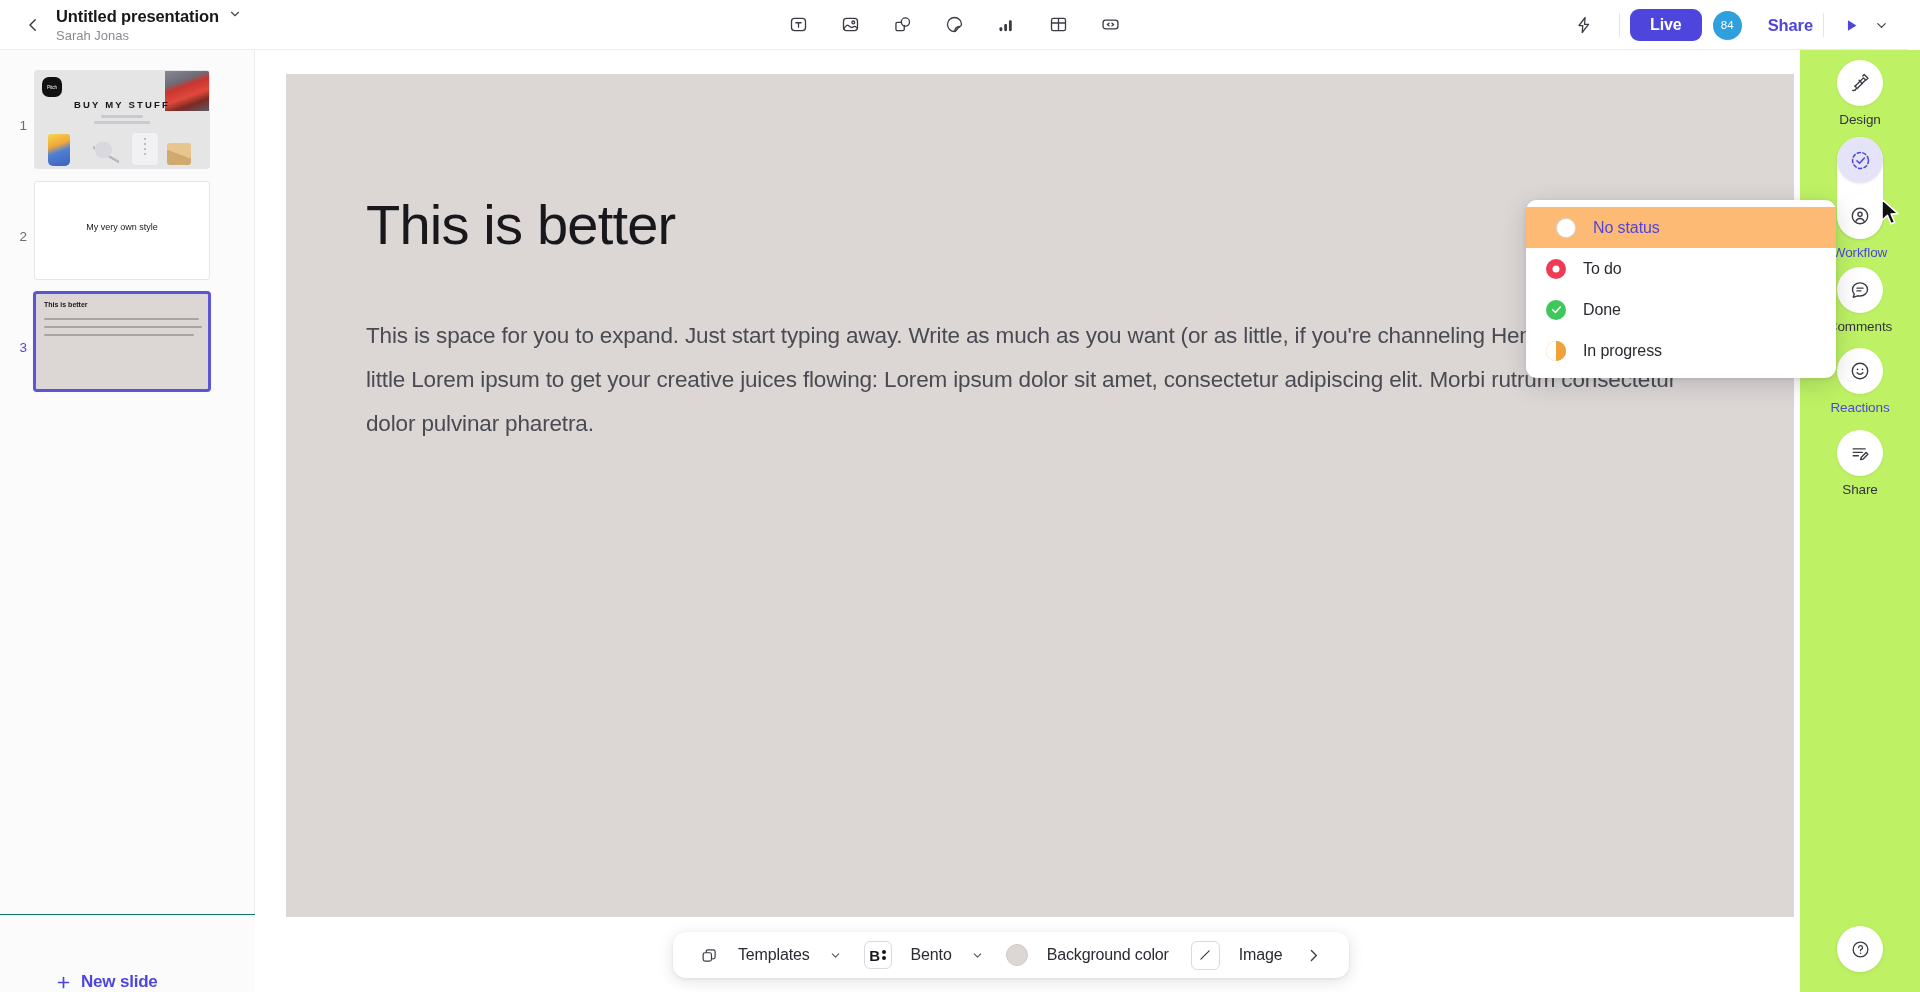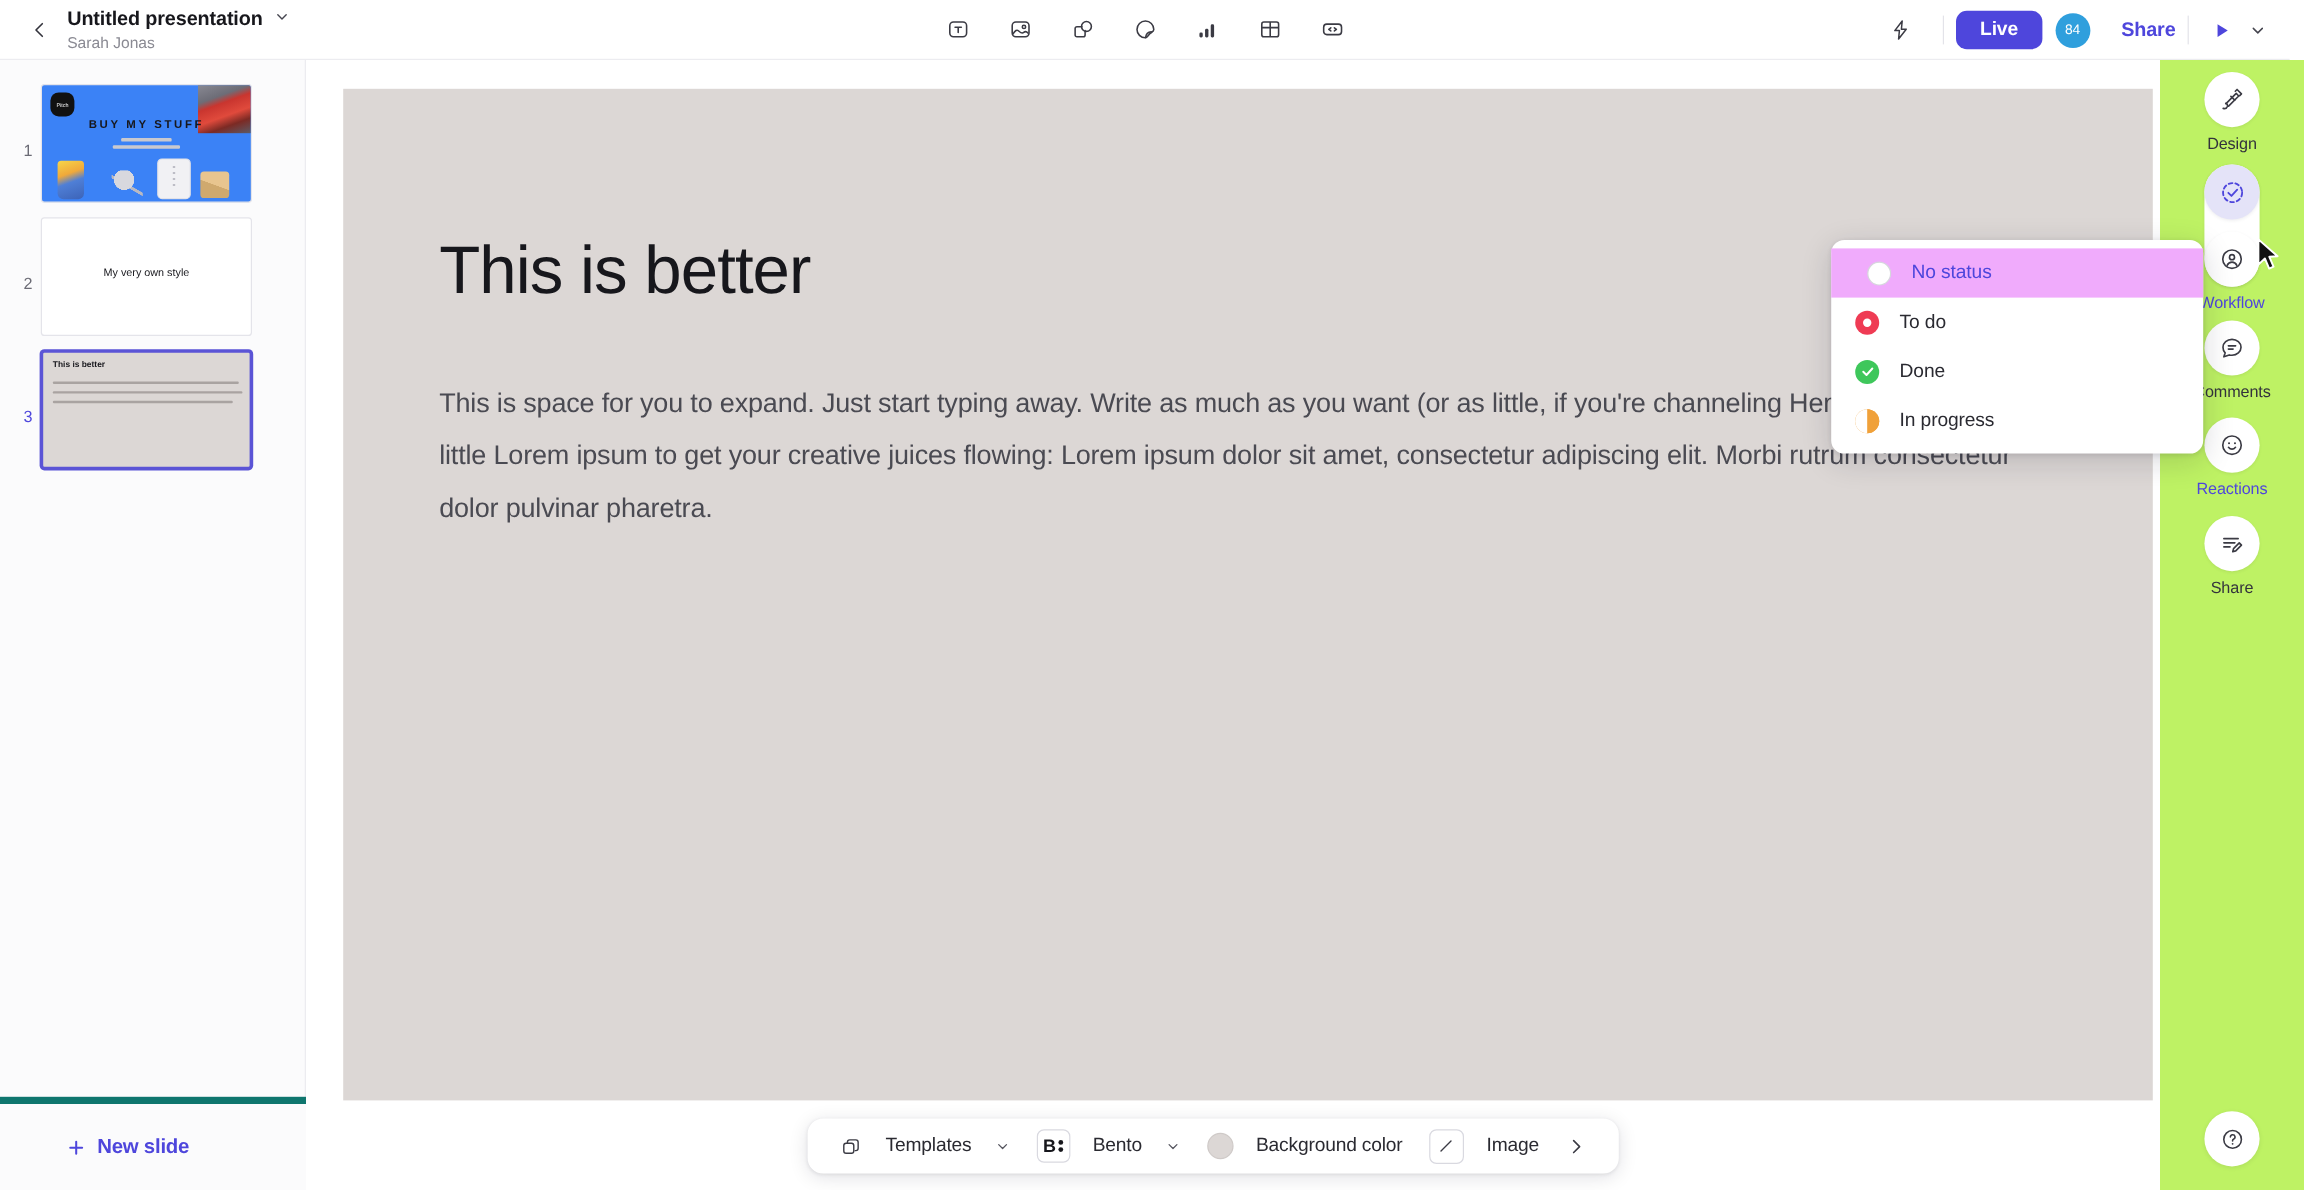--- a/index.html
+++ b/index.html
@@ -70,21 +70,21 @@
   .slide-row { display:flex; align-items:flex-start; padding:6px 0 6px 6px; }
   .slide-num { width:28px; text-align:right; font-size:13.5px; color:#6b6b75; padding-top:48px; padding-right:7px;}
   .slide-num.active { color:#4e46dc; }
   .thumb {
     width:176px; height:99px; background:#fff; border:1px solid #e4e4ea;
     border-radius:3px; position:relative; overflow:hidden; cursor:pointer;
   }
   .thumb.selected { border:2px solid #5b54d6; box-shadow:0 0 0 1px #5b54d6; }
 
   
-  .t1 { background:#3b82f6; }
+  .t1 { background:#e5e5e5; }
   .t1-badge { position:absolute; left:7px; top:6px; width:20px; height:20px; border-radius:7px; background:#111; }
   .t1-badge::after{content:"Pitch"; position:absolute; inset:0; color:#fff; font-size:4.5px; display:flex;align-items:center;justify-content:center;}
   .t1-title {
     position:absolute; top:28px; left:0; right:0; text-align:center;
     font-size:9.5px; letter-spacing:2.2px; color:#17171c; font-weight:bold;
   }
   .t1-sub1 { position:absolute; top:44px; left:50%; transform:translateX(-50%); width:42px; height:2.5px; background:#c9c9cf; border-radius:1px;}
   .t1-sub2 { position:absolute; top:50px; left:50%; transform:translateX(-50%); width:56px; height:2.5px; background:#c9c9cf; border-radius:1px;}
   .t1-car {
     position:absolute; right:0px; top:-2px; width:44px; height:42px;
@@ -105,22 +105,22 @@
   
   .t2-text { position:absolute; left:0; right:0; top:40px; text-align:center; font-size:9px; color:#17171c;}
 
   
   .t3 { background:#dcd7d5; }
   .t3-title { position:absolute; left:8px; top:7px; font-size:7px; font-weight:bold; color:#17171c; }
   .t3-l { position:absolute; left:8px; height:2px; background:#a9a3a1; border-radius:1px; }
 
   .newslide-bar {
     position:absolute; left:0; bottom:0; width:255px; height:78px;
-    border-top:6px solid #0f766e; background:#fbfbfc;
-    display:flex; align-items:center; padding-left:55px;
+    border-top:1px solid #0f766e; background:#fbfbfc;
+    display:flex; align-items:flex-end; padding-left:55px;
   }
   .newslide-btn {
     display:flex; align-items:center; gap:9px; color:#4e46dc;
     font-size:17px; font-weight:bold; cursor:pointer; letter-spacing:-0.2px;
   }
 
   
   .canvas-area { position:absolute; top:50px; left:255px; right:120px; bottom:0; background:#fff; }
   .slide {
     position:absolute; left:31px; top:24px; width:1508px; height:843px;
@@ -139,21 +139,21 @@
   .status-menu {
     position:absolute; left:1526px; top:200px; width:310px;
     background:#fff; border-radius:11px;
     box-shadow:0 6px 26px rgba(20,20,40,.16), 0 1px 4px rgba(20,20,40,.10);
     padding:7px 0; z-index:40;
   }
   .status-item {
     display:flex; align-items:center; gap:17px; height:41px; padding:0 20px;
     cursor:pointer; font-size:16px; color:#2a2a31; letter-spacing:-0.1px;
   }
-  .status-item.selected { background:#f0abfc; color:#4e46dc;padding-left:30px; }
+  .status-item.selected { background:#fdba74; color:#4e46dc;padding-left:30px; }
   .dot { width:20px; height:20px; border-radius:50%; flex:none; position:relative; }
   .dot-none { background:#fff; border:1.5px solid #d6d6dd; }
   .dot-todo { background:#ef3b54; }
   .dot-todo::after{content:""; position:absolute; left:50%; top:50%; transform:translate(-50%,-50%); width:7px;height:7px;border-radius:50%;background:#fff;}
   .dot-prog { background:#f0a13a; }
   .dot-prog::after{content:""; position:absolute; left:50%; top:0; width:50%; height:100%; background:#f0a13a; border-radius:0 10px 10px 0;}
   .dot-prog::before{content:""; position:absolute; left:0; top:0; width:50%; height:100%; background:#fff; border-radius:10px 0 0 10px; z-index:1;}
   .dot-done { background:#3ec75b; display:flex; align-items:center; justify-content:center; }
 
   

